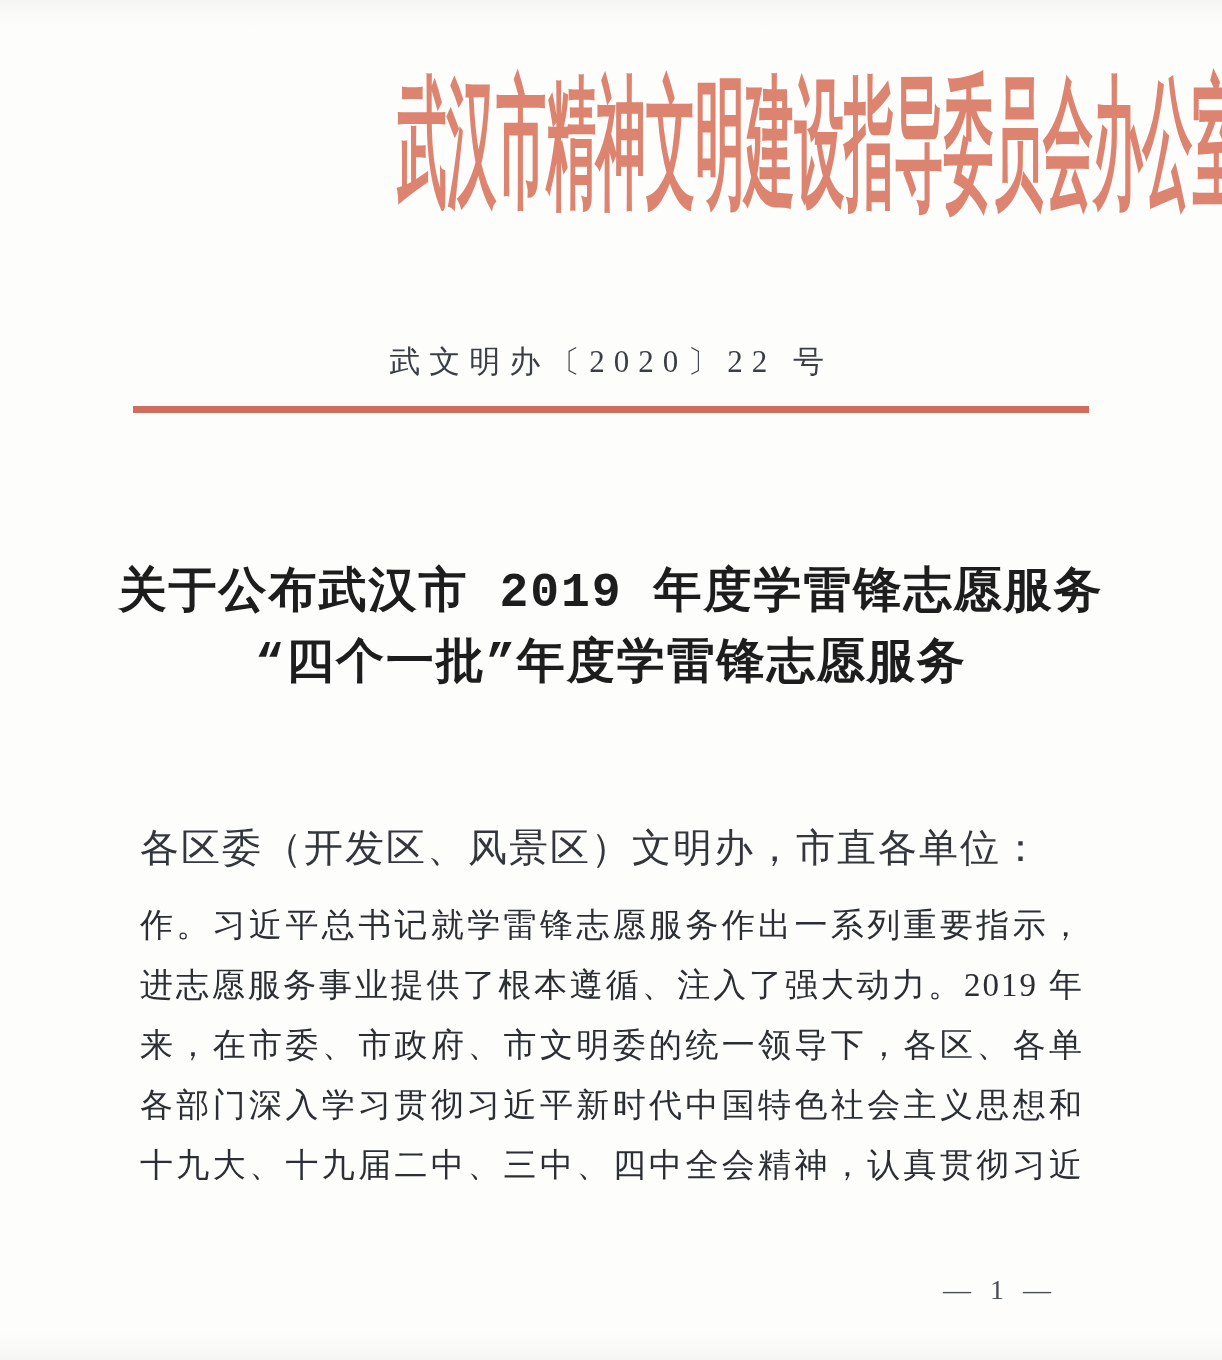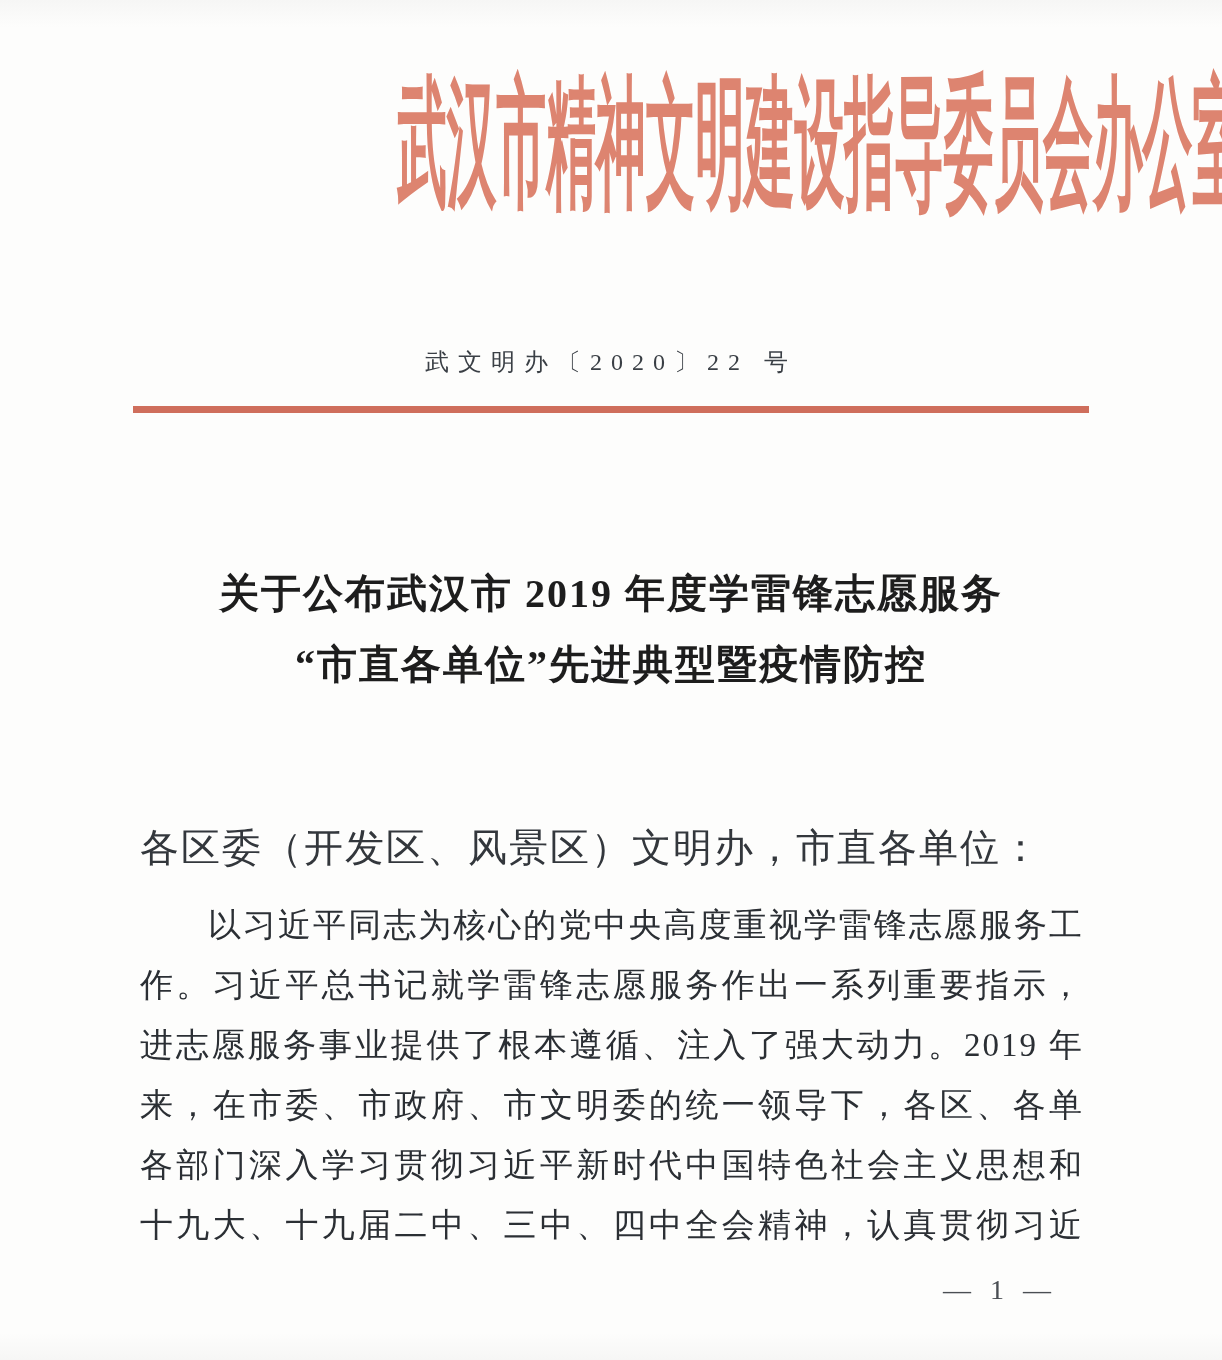--- a/index.html
+++ b/index.html
@@ -38,45 +38,46 @@
   }
 
   .doc-number {
     position: absolute;
     top: 332px;
     left: 0;
     width: 100%;
     height: 60px;
     line-height: 60px;
     text-align: center;
-    font-size: 24px;
+    font-size: 31px;
     letter-spacing: 9px;
     color: #3a3f45;
   }
 
   .red-rule {
     position: absolute;
     top: 406px;
     left: 133px;
     width: 956px;
     height: 7px;
     background: var(--rule-red, #cf6e5c);
   }
 
   .title-block {
     position: absolute;
     top: 558px;
     left: 0;
     width: 100%;
     text-align: center;
     font-weight: bold;
-    font-size: 40px;
+    font-size: 48px;
     line-height: 71px;
     letter-spacing: 2px;
     color: #1d1d1d;
+    font-family: Liberation Mono, monospace;
   }
 
   .salutation {
     position: absolute;
     top: 818px;
     left: 140px;
     width: 944px;
     height: 60px;
     line-height: 60px;
     font-size: 39px;
@@ -123,27 +124,26 @@
 <div class="page">
 
   <div class="banner">武汉市精神文明建设指导委员会办公室文件</div>
 
   <div class="doc-number">武文明办〔2020〕22 号</div>
 
   <div class="red-rule"></div>
 
   <div class="title-block">
     <div>关于公布武汉市 2019 年度学雷锋志愿服务</div>
-    <div>“市直各单位”先进典型暨疫情防控</div>
+    <div>“四个一批”年度学雷锋志愿服务</div>
   </div>
 
   <div class="salutation">各区委（开发区、风景区）文明办，市直各单位：</div>
 
   <div class="body-block">
-    <div class="body-line indent">以习近平同志为核心的党中央高度重视学雷锋志愿服务工</div>
     <div class="body-line">作。习近平总书记就学雷锋志愿服务作出一系列重要指示，为推</div>
     <div class="body-line">进志愿服务事业提供了根本遵循、注入了强大动力。2019 年以</div>
     <div class="body-line">来，在市委、市政府、市文明委的统一领导下，各区、各单位、</div>
     <div class="body-line">各部门深入学习贯彻习近平新时代中国特色社会主义思想和党的</div>
     <div class="body-line">十九大、十九届二中、三中、四中全会精神，认真贯彻习近平总</div>
   </div>
 
   <div class="page-number">— 1 —</div>
 
 </div>

